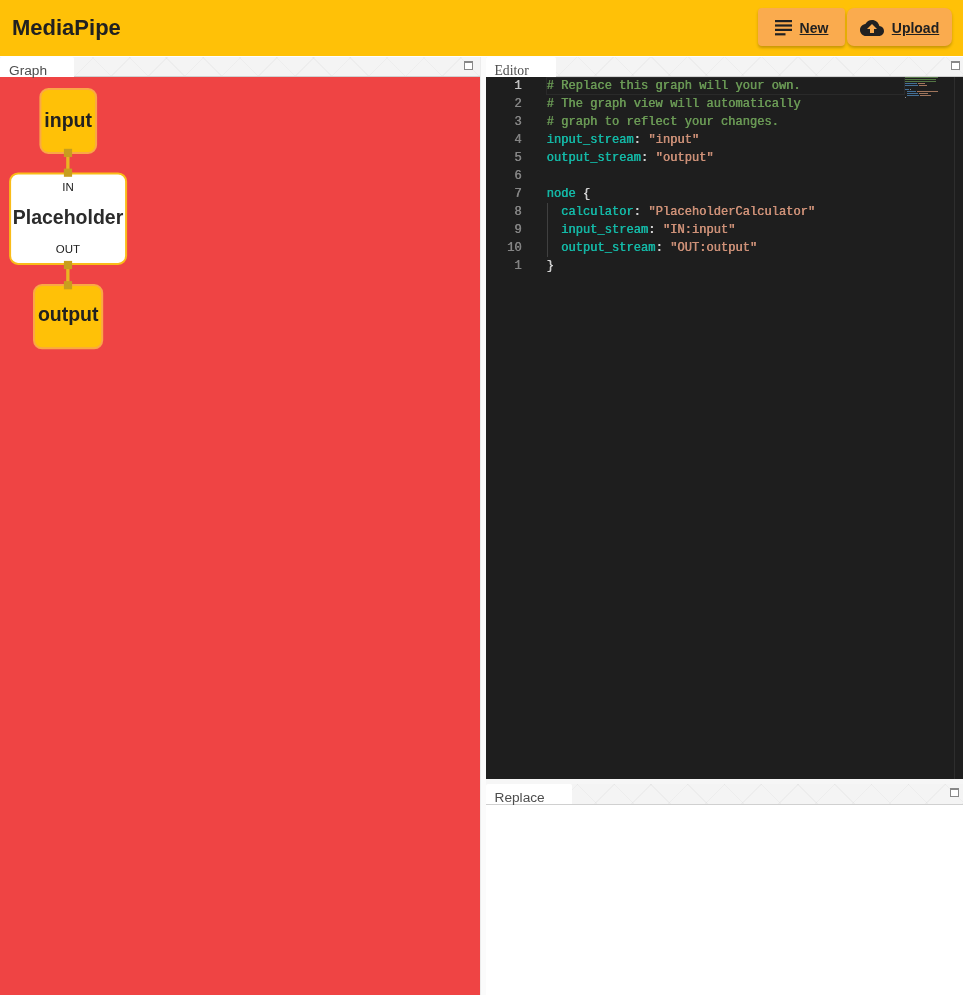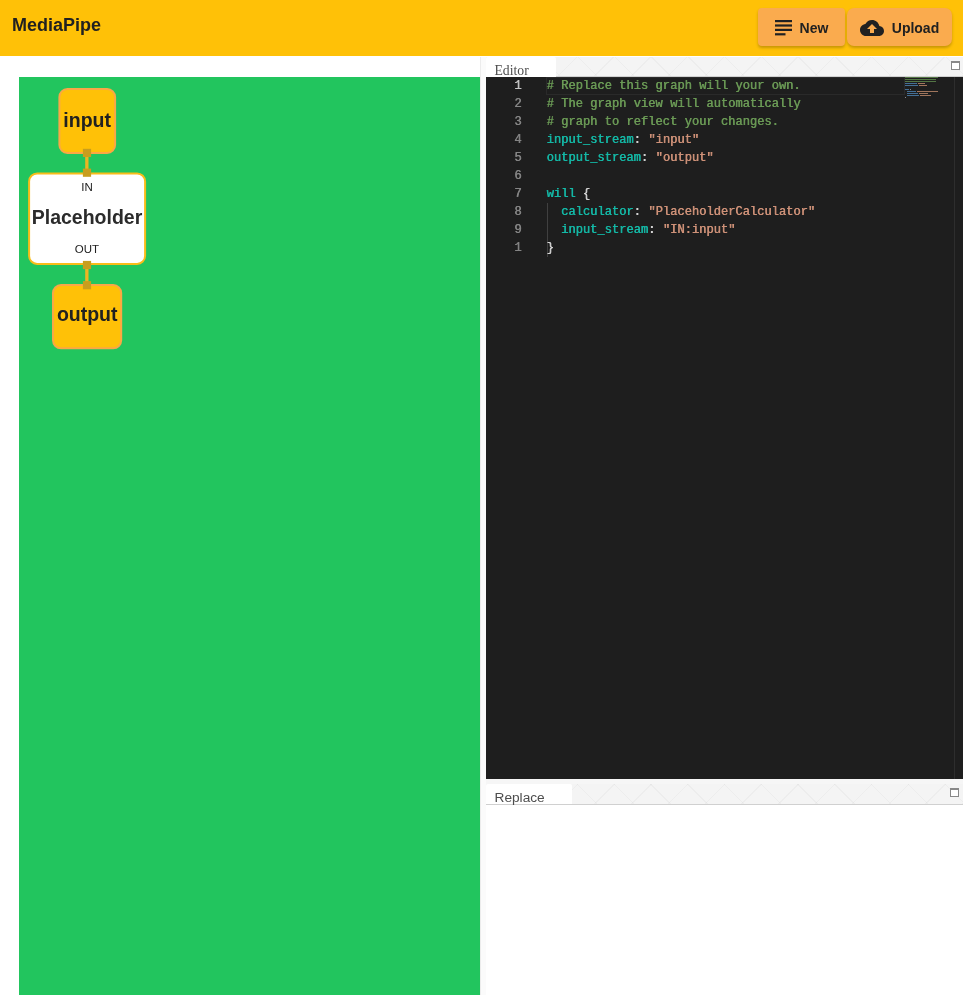--- a/index.html
+++ b/index.html
@@ -1,42 +1,42 @@
 <!DOCTYPE html>
 <html><head>
 <meta charset="utf-8">
 <style>
 * { margin:0; padding:0; box-sizing:border-box; }
 html,body { width:963px; height:995px; overflow:hidden; background:#fff;
   font-family:"Liberation Sans", sans-serif; }
 
 .topbar { position:absolute; left:0; top:0; width:963px; height:56px; background:#FFC107; }
-.title { position:absolute; left:12px; top:14.5px; font-size:18px; font-weight:bold; color:#212121; }
+.title { position:absolute; left:12px; top:14.5px; font-size:22px; font-weight:bold; color:#212121; }
 .mbtn { position:absolute; top:8px; height:38px; background:#FAAB4E; border-radius:4px;
   box-shadow:0 2px 3px rgba(0,0,0,0.22); display:flex; align-items:center; justify-content:center;
   color:#212121; font-size:14px; font-weight:bold; padding-top:2px; }
 .mbtn svg { display:block; }
 .btn-new { left:758px; width:87px; }
 .btn-up  { left:847px; width:105px;border-radius:7px; }
-.mbtn .lbl { margin-left:8px; }
+.mbtn .lbl { margin-left:8px;text-decoration:underline; }
 
 .header { position:absolute; height:20px; border-bottom:1px solid #d0d0d0;
   background:#f4f4f4;
   background-image:
     repeating-linear-gradient(45deg,  rgba(0,0,0,0.028) 0 1px, transparent 1px 26px),
     repeating-linear-gradient(-45deg, rgba(0,0,0,0.028) 0 1px, transparent 1px 26px);
 }
 .tab { position:absolute; left:0; top:0; height:20px; background:#fff; border-radius:2px 2px 0 0;
   font-size:13.7px; color:#4d4d4d; line-height:28px; padding:0 27px 0 9px; z-index:2; }
 .maxico { position:absolute; top:4px; width:9px; height:9px; background:#fff;
   border:1px solid #888; border-top:2px solid #888; }
 
 .left { position:absolute; left:0; top:57px; width:480px; height:938px; }
 .left .header { left:0; top:0; width:480px; }
-.left .content { position:absolute; left:0; top:20px; width:480px; height:918px; background:#22c55e;margin-left:19px; }
+.left .content { position:absolute; left:0; top:20px; width:480px; height:918px; background:#ef4444; }
 
 .vsplit { position:absolute; left:480px; top:57px; width:6px; height:938px; background:#fbfbfb;
   border-left:1px solid #ececec; }
 
 .rightcol { position:absolute; left:485.5px; top:57px; width:477.5px; height:938px; }
 .ed-header { left:0; top:0; width:477.5px;font-family:Liberation Serif, serif; }
 .editor { position:absolute; left:0; top:20px; width:477.5px; height:702px; background:#1E1E1E;
   font-family:"Liberation Mono", monospace; font-size:12.1px; text-shadow:0.5px 0 0 currentColor; }
 .hsplit { position:absolute; left:0; top:722px; width:477.5px; height:5px; background:#f6f6f6; }
 .fb-header { left:0; top:727px; width:477.5px; height:21px; }
@@ -73,20 +73,24 @@
   </div>
   <div class="mbtn btn-up">
     <svg width="24" height="24" viewBox="0 0 24 24">
       <path fill="#212121" d="M19.35 10.04C18.67 6.59 15.64 4 12 4 9.11 4 6.6 5.64 5.35 8.04 2.34 8.36 0 10.91 0 14c0 3.31 2.69 6 6 6h13c2.76 0 5-2.24 5-5 0-2.64-2.05-4.78-4.65-4.96zM14 13v4h-4v-4H7l5-5 5 5h-3z"></path>
     </svg>
     <span class="lbl">Upload</span>
   </div>
 </div>
 
 <div class="left">
+  <div class="header">
+      <div class="tab">Graph</div>
+      <div class="maxico" style="left:464px;"></div>
+    </div>
   <div class="content">
     <svg width="480" height="917" viewBox="0 0 480 917">
 
       <rect x="66.2" y="72" width="3.3" height="28" fill="#EAB522"></rect>
       <rect x="66.2" y="184" width="3.3" height="28" fill="#EAB522"></rect>
 
       <rect x="10.1" y="96.4" width="116" height="90.5" rx="8" fill="#fff" stroke="#F9BC19" stroke-width="2"></rect>
 
       <rect x="40.4" y="12" width="55.7" height="64" rx="8" fill="#FFC107" stroke="#FAA746" stroke-width="2"></rect>
 
@@ -115,23 +119,24 @@
   <div class="editor">
     <div class="curline"></div>
     <div class="iguide"></div>
     <div class="rule"></div>
     <div class="ln"><span class="num act">1</span><span class="code c"># Replace this graph will your own.</span></div>
     <div class="ln"><span class="num">2</span><span class="code c"># The graph view will automatically</span></div>
     <div class="ln"><span class="num">3</span><span class="code c"># graph to reflect your changes.</span></div>
     <div class="ln"><span class="num">4</span><span class="code"><span class="k">input_stream</span><span class="p">:</span> <span class="s">"input"</span></span></div>
     <div class="ln"><span class="num">5</span><span class="code"><span class="k">output_stream</span><span class="p">:</span> <span class="s">"output"</span></span></div>
     <div class="ln"><span class="num">6</span></div>
-    <div class="ln"><span class="num">7</span><span class="code"><span class="k">will</span> <span class="p">{</span></span></div>
+    <div class="ln"><span class="num">7</span><span class="code"><span class="k">node</span> <span class="p">{</span></span></div>
     <div class="ln"><span class="num">8</span><span class="code">  <span class="k">calculator</span><span class="p">:</span> <span class="s">"PlaceholderCalculator"</span></span></div>
     <div class="ln"><span class="num">9</span><span class="code">  <span class="k">input_stream</span><span class="p">:</span> <span class="s">"IN:input"</span></span></div>
+    <div class="ln"><span class="num">10</span><span class="code">  <span class="k">output_stream</span><span class="p">:</span> <span class="s">"OUT:output"</span></span></div>
     <div class="ln"><span class="num">1</span><span class="code"><span class="p">}</span></span></div>
     <div class="mm">
       <i style="left:0px;top:0px;width:33px;background:#567a47"></i>
       <i style="left:0px;top:2px;width:31px;background:#567a47"></i>
       <i style="left:0px;top:4px;width:31px;background:#567a47"></i>
       <i style="left:0px;top:6px;width:12px;background:#47749c"></i>
       <i style="left:13.5px;top:6px;width:7px;background:#a87a60"></i>
       <i style="left:0px;top:8px;width:13px;background:#47749c"></i>
       <i style="left:14.5px;top:8px;width:8px;background:#a87a60"></i>
       <i style="left:0px;top:12px;width:4px;background:#47749c"></i>

